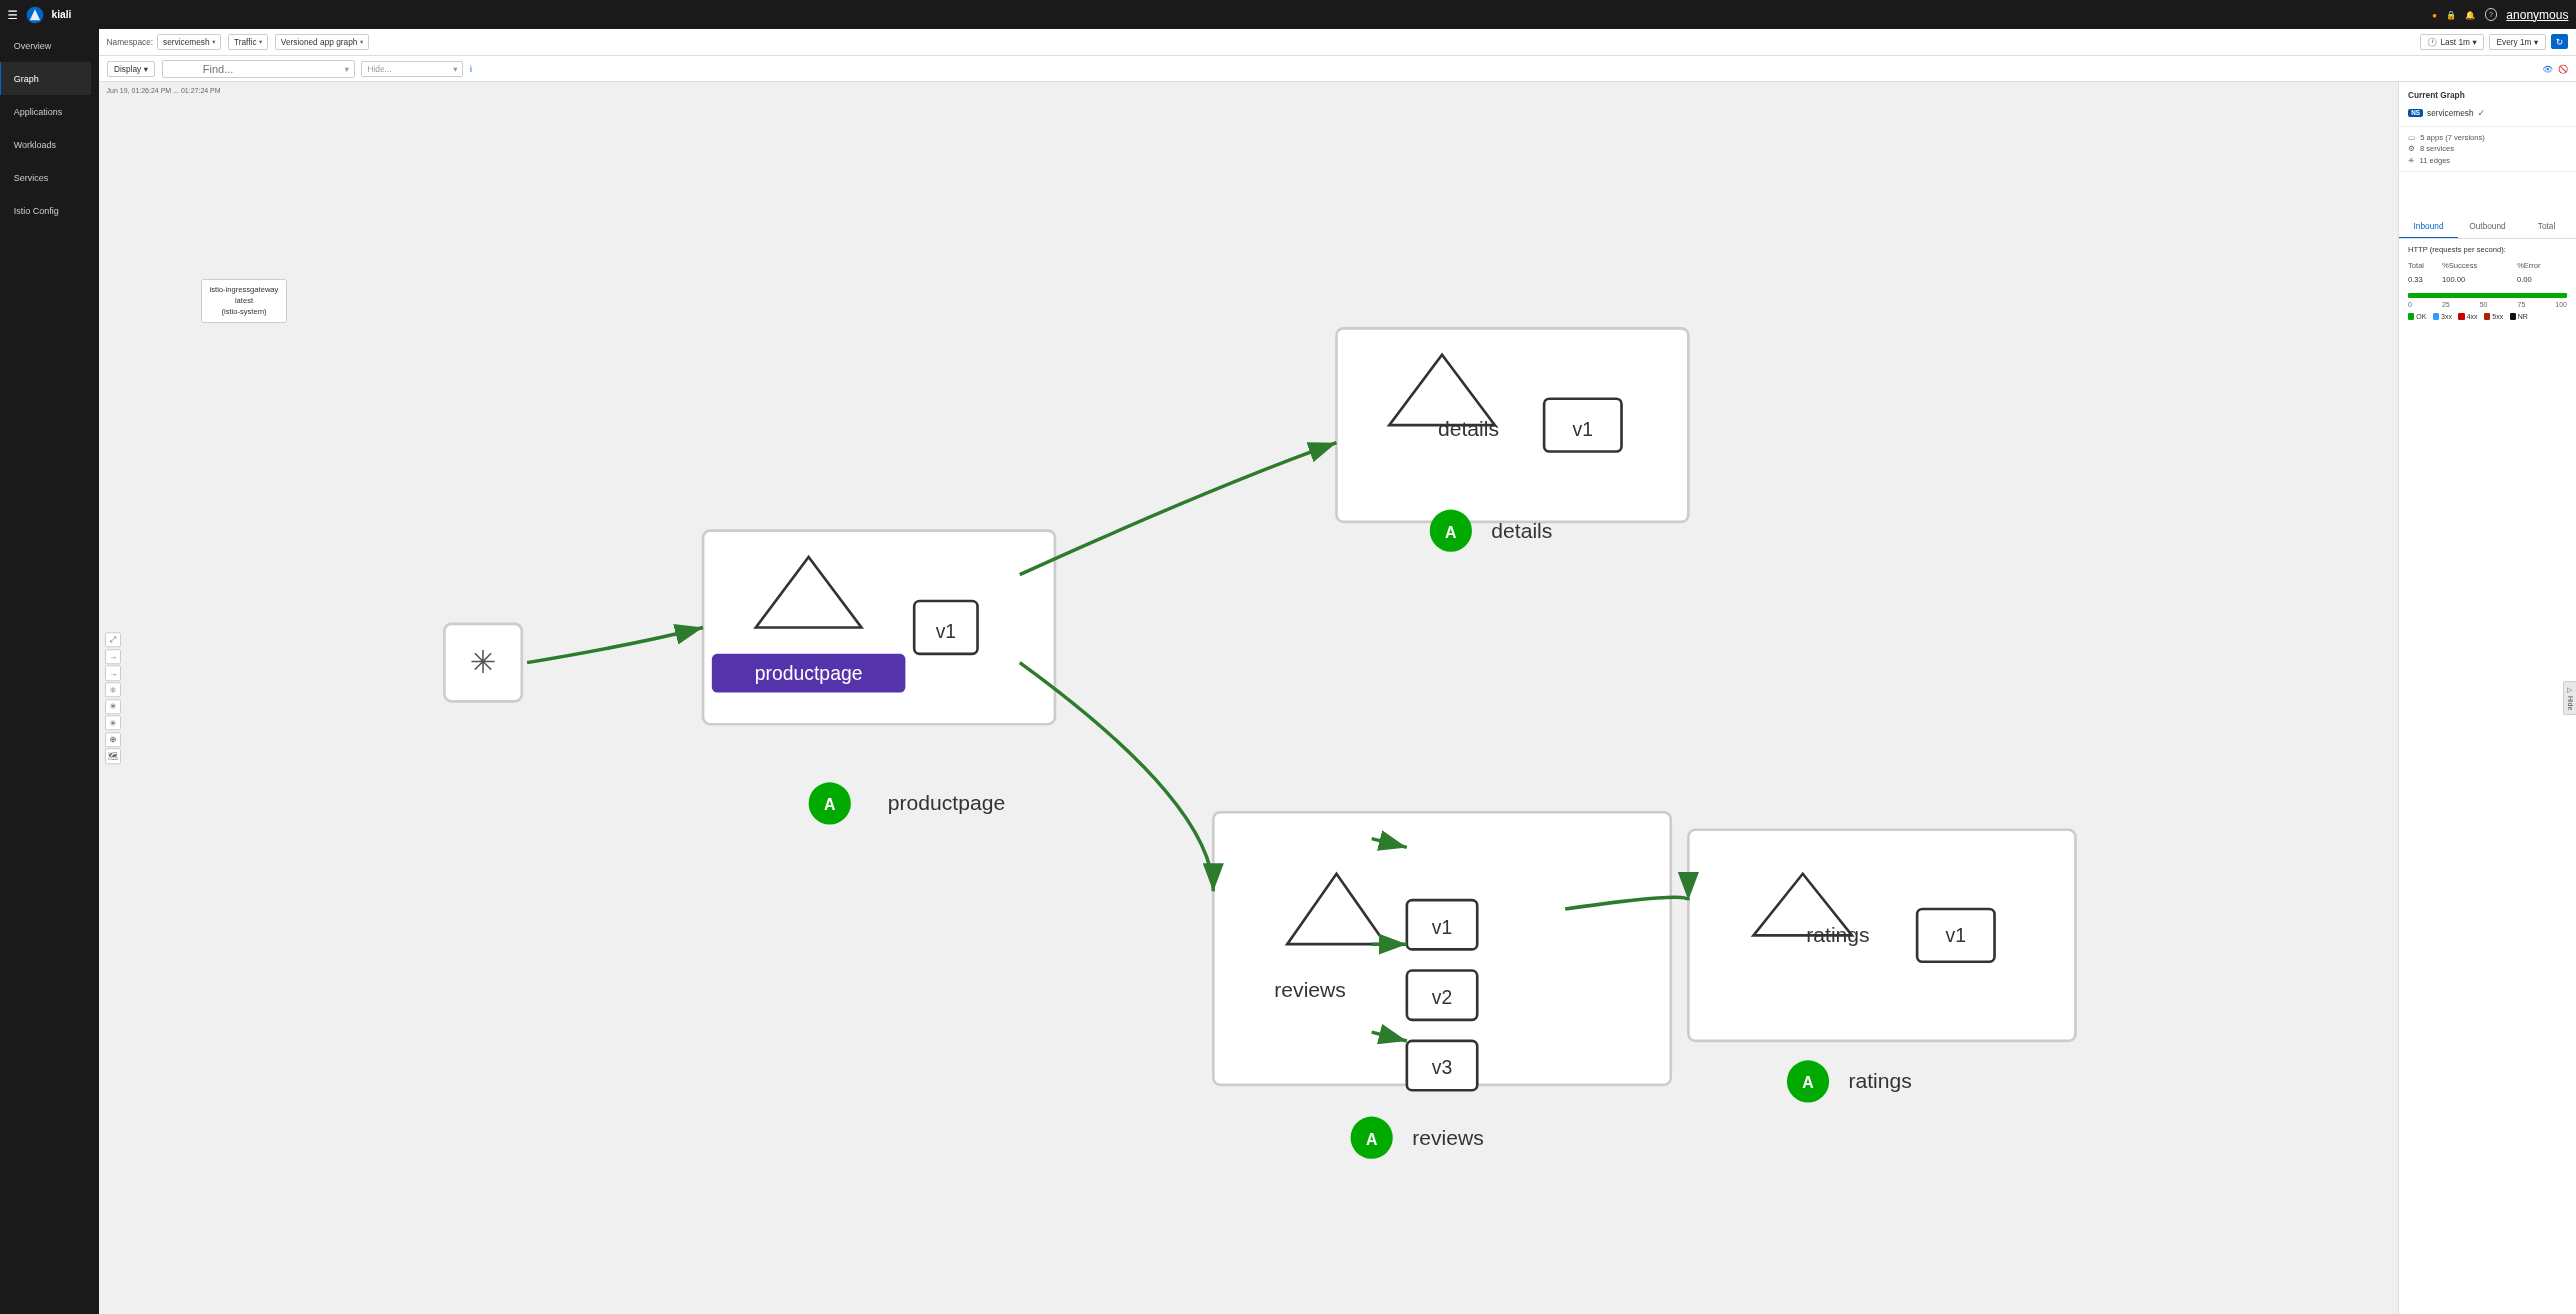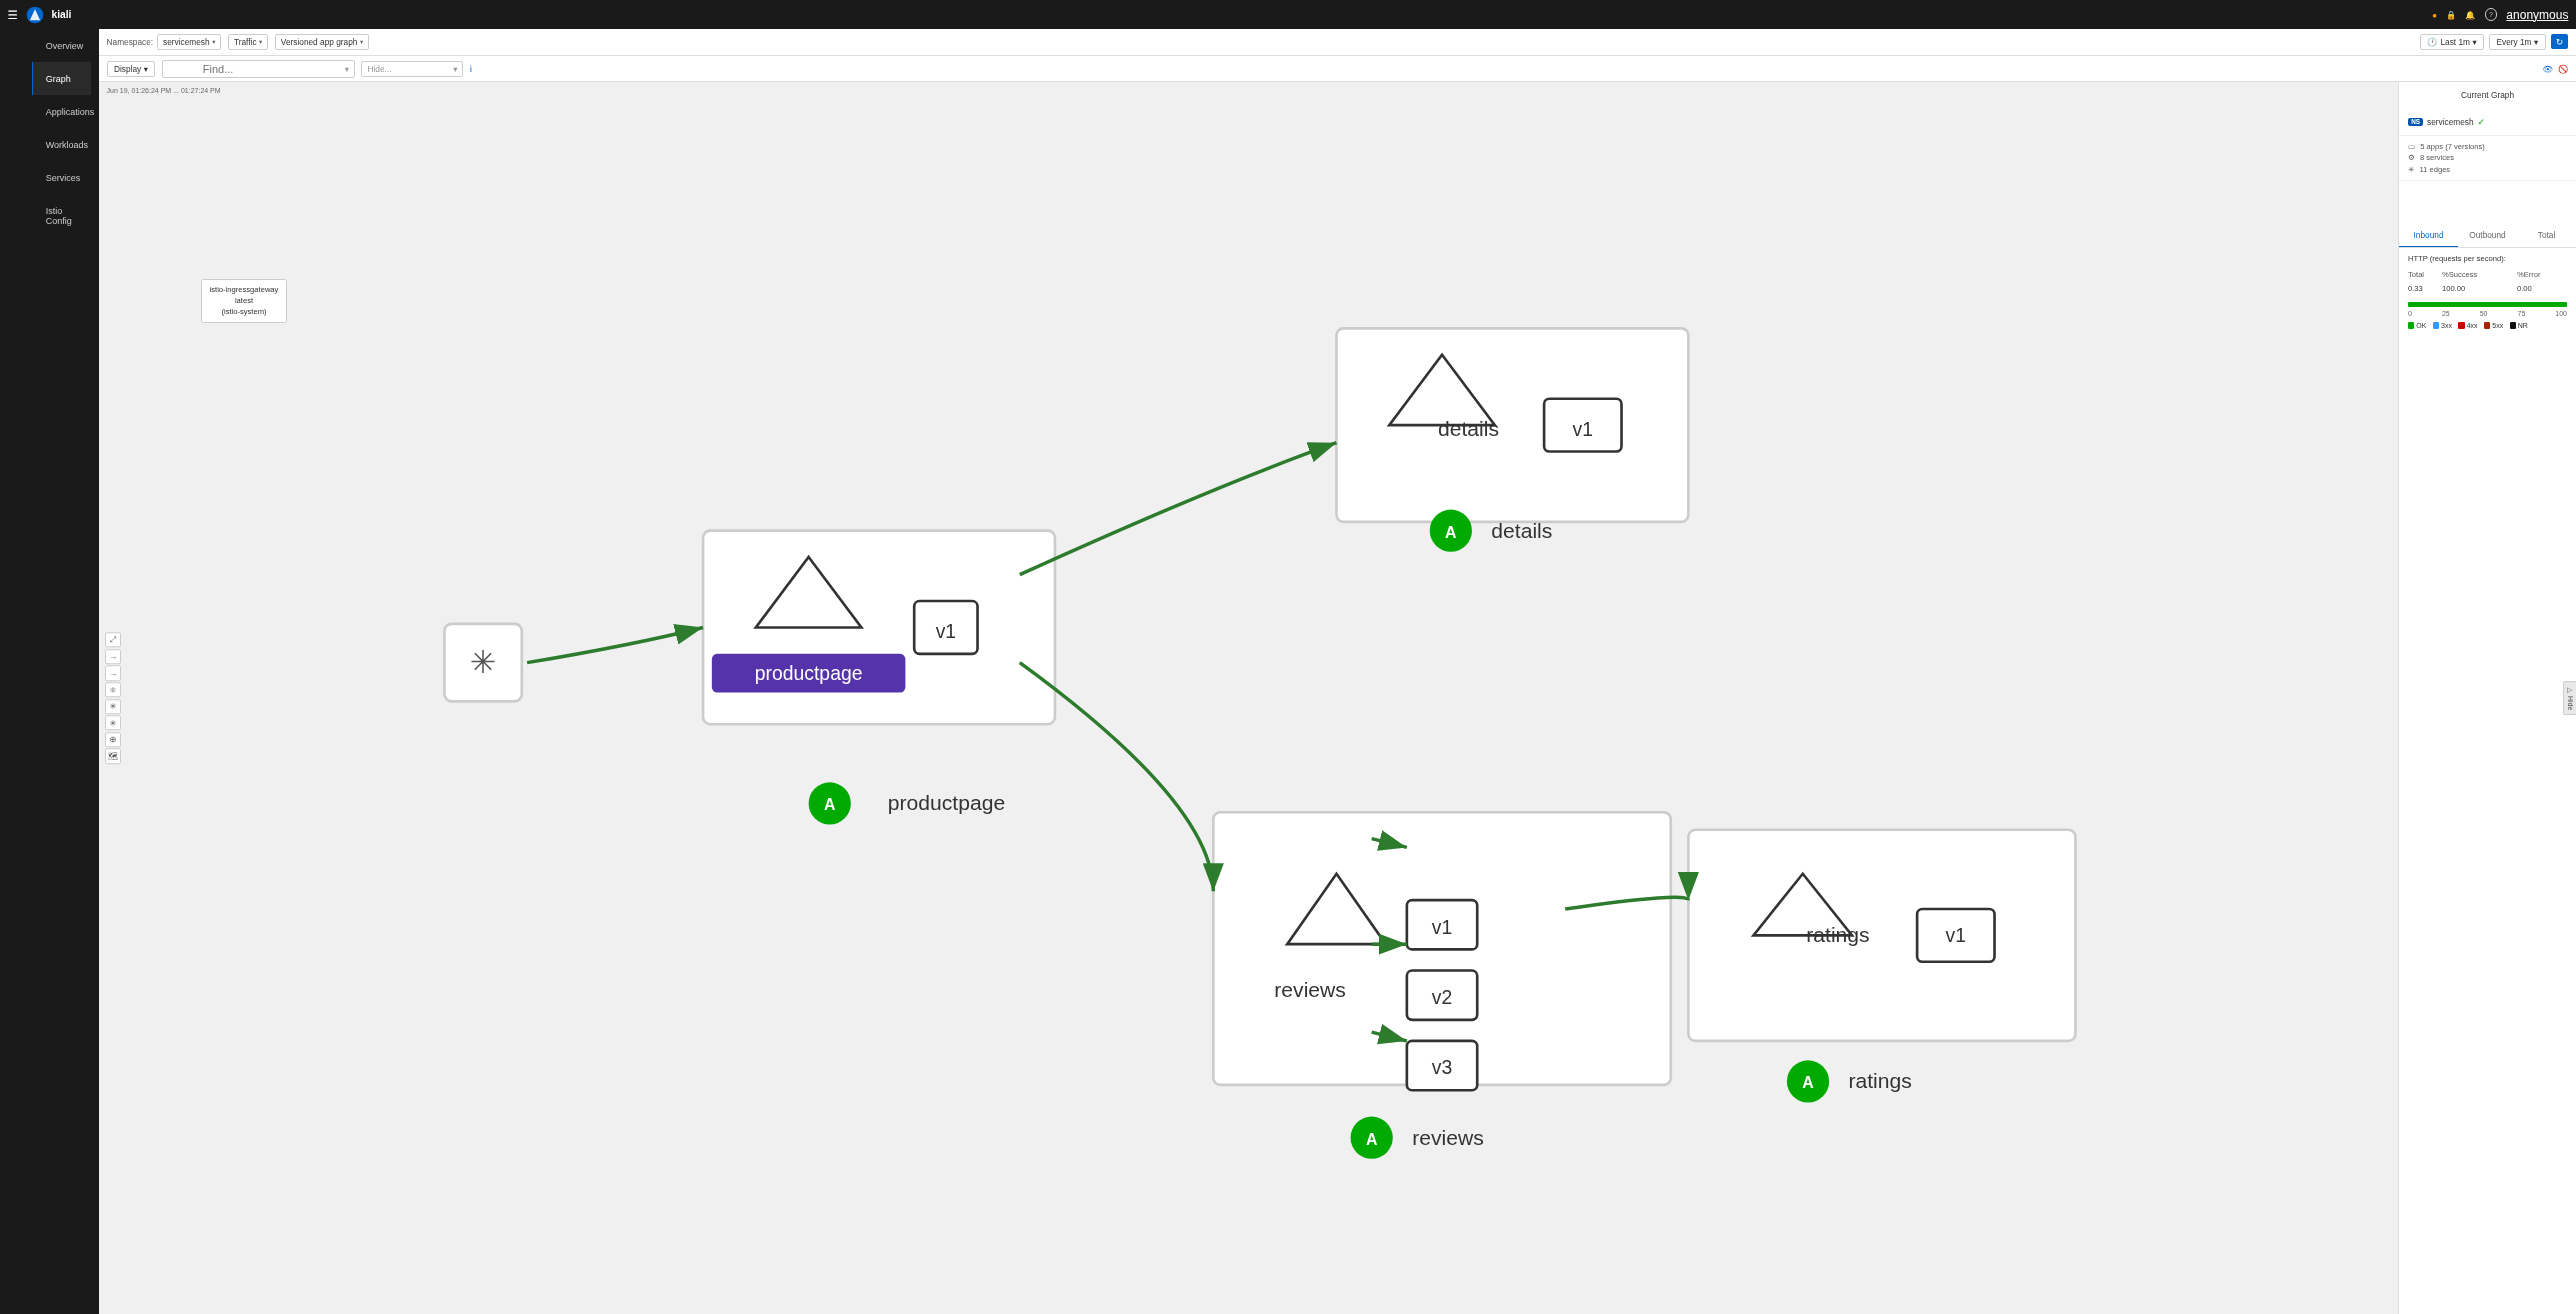--- a/index.html
+++ b/index.html
@@ -13,21 +13,20 @@
     .topnav-brand { display: flex; align-items: center; gap: 8px; font-size: 11.5px; font-weight: 600; color: #fff; }
     .topnav-brand .kiali-logo { width: 18px; height: 18px; }
     .topnav-right { margin-left: auto; display: flex; align-items: center; gap: 9px; color: #ccc; font-size: 8.3px; }
     .topnav-right .user { color: #fff; font-size: 12px; text-decoration: underline; }
 
     
     .sidebar {
       position: fixed; top: 29px; left: 0; bottom: 0; width: 91px;
       background: #1a1a1a; color: #ccc; display: flex; flex-direction: column;
       z-index: 90;
-      padding-left: 32px;
     }
     .sidebar-item {
       padding: 11.5px 12.7px; font-size: 9px; cursor: pointer; color: #ccc;
       border-left: 1.9px solid transparent;
     }
     .sidebar-item.active { color: #fff; background: #2a2a2a; border-left: 1.9px solid #0066cc; }
 
     
     .main {
       position: fixed; top: 29px; left: 99px; right: 0; bottom: 0;
@@ -110,21 +109,21 @@
     
     .graph-svg { position: absolute; top: 0; left: 0; width: 100%; height: 100%; }
 
     
     .right-panel {
       width: 178px; background: #fff; border-left: 0.6px solid #ddd;
       display: flex; flex-direction: column; overflow: hidden;
       font-size: 8.3px;
     }
     .panel-header { padding: 7.6px 9px; border-bottom: 0.6px solid #eee; }
-    .panel-title { font-size: 8.3px; font-weight: 400; color: #333; margin-bottom: 17px; text-align: center; }
+    .panel-title { font-size: 8.3px; font-weight: 700; color: #333; margin-bottom: 8px; }
     .panel-ns { display: flex; align-items: center; gap: 3.8px; font-size: 8.3px; color: #333; }
     .ns-check { color: #00aa00; font-size: 9px; }
     .panel-stats { display: flex; flex-direction: column; gap: 2.5px; padding: 6.4px 9px; border-bottom: 0.6px solid #eee; }
     .stat-row { display: flex; align-items: center; gap: 5.1px; font-size: 7.6px; color: #555; }
     .stat-icon { font-size: 7.6px; color: #666; }
 
     
     .panel-tabs { display: flex; border-bottom: 0.6px solid #ddd; }
     .panel-tab {
       flex: 1; text-align: center; padding: 5.1px; font-size: 8.3px; cursor: pointer;

